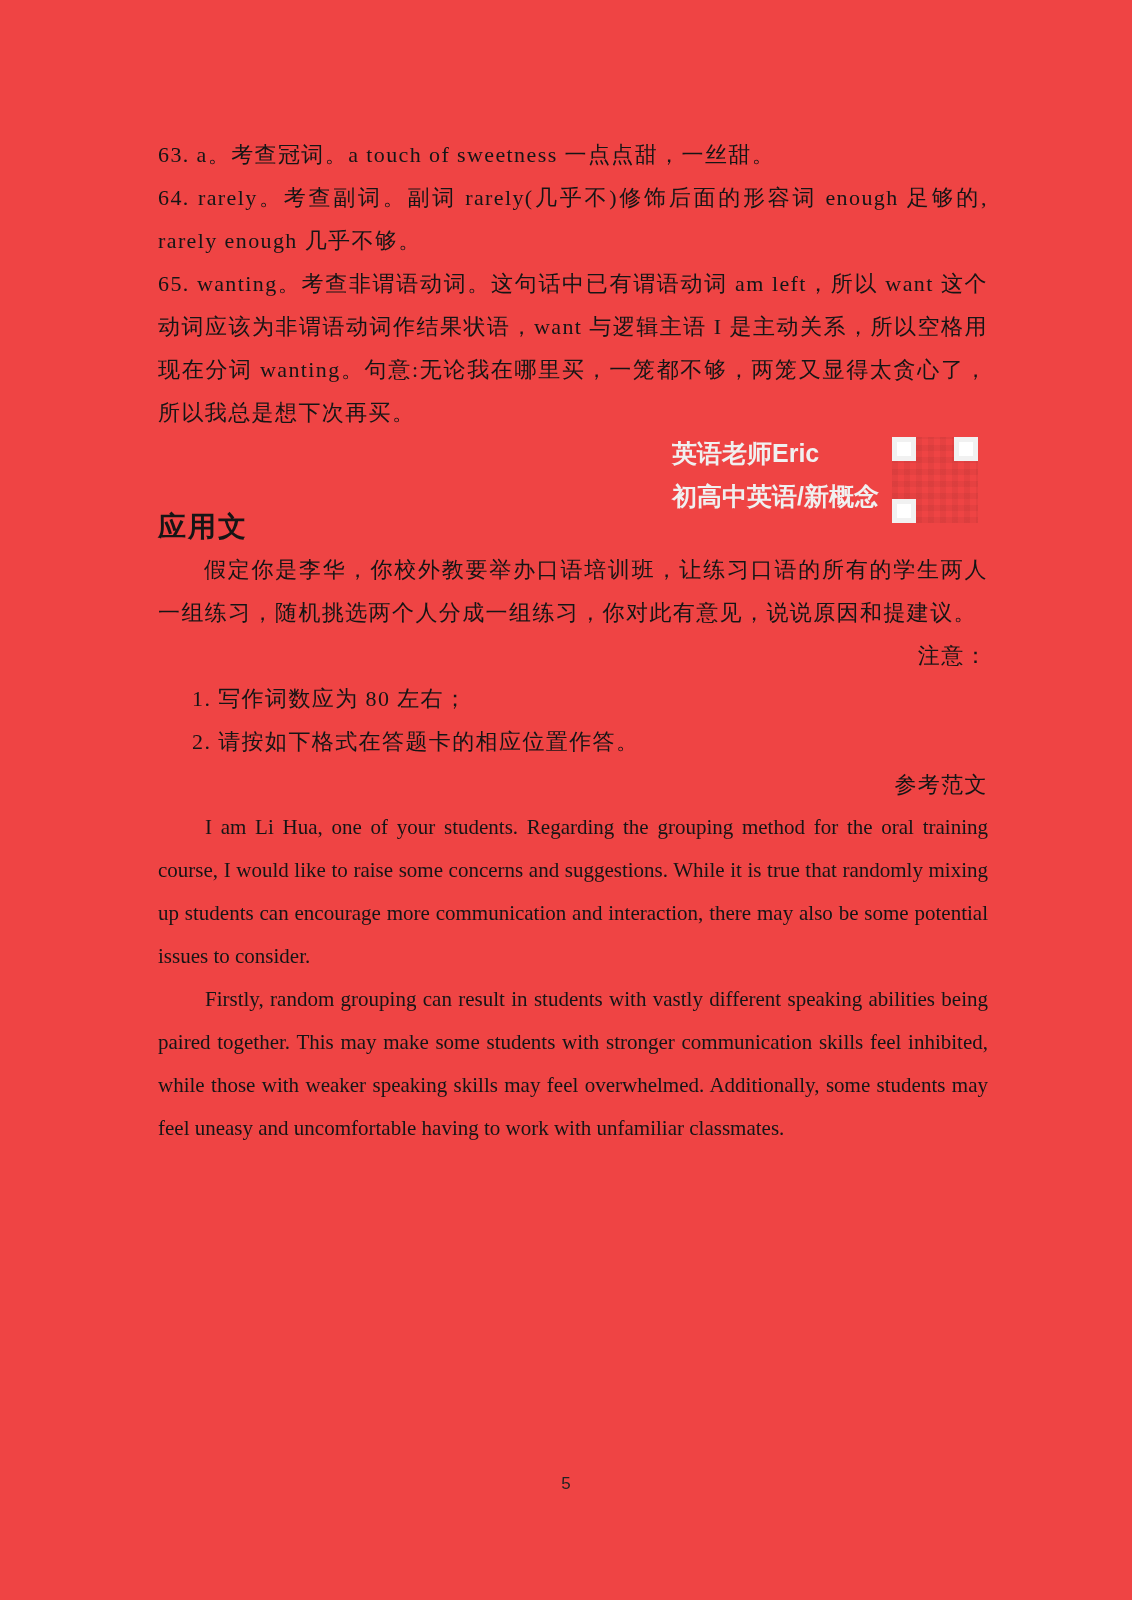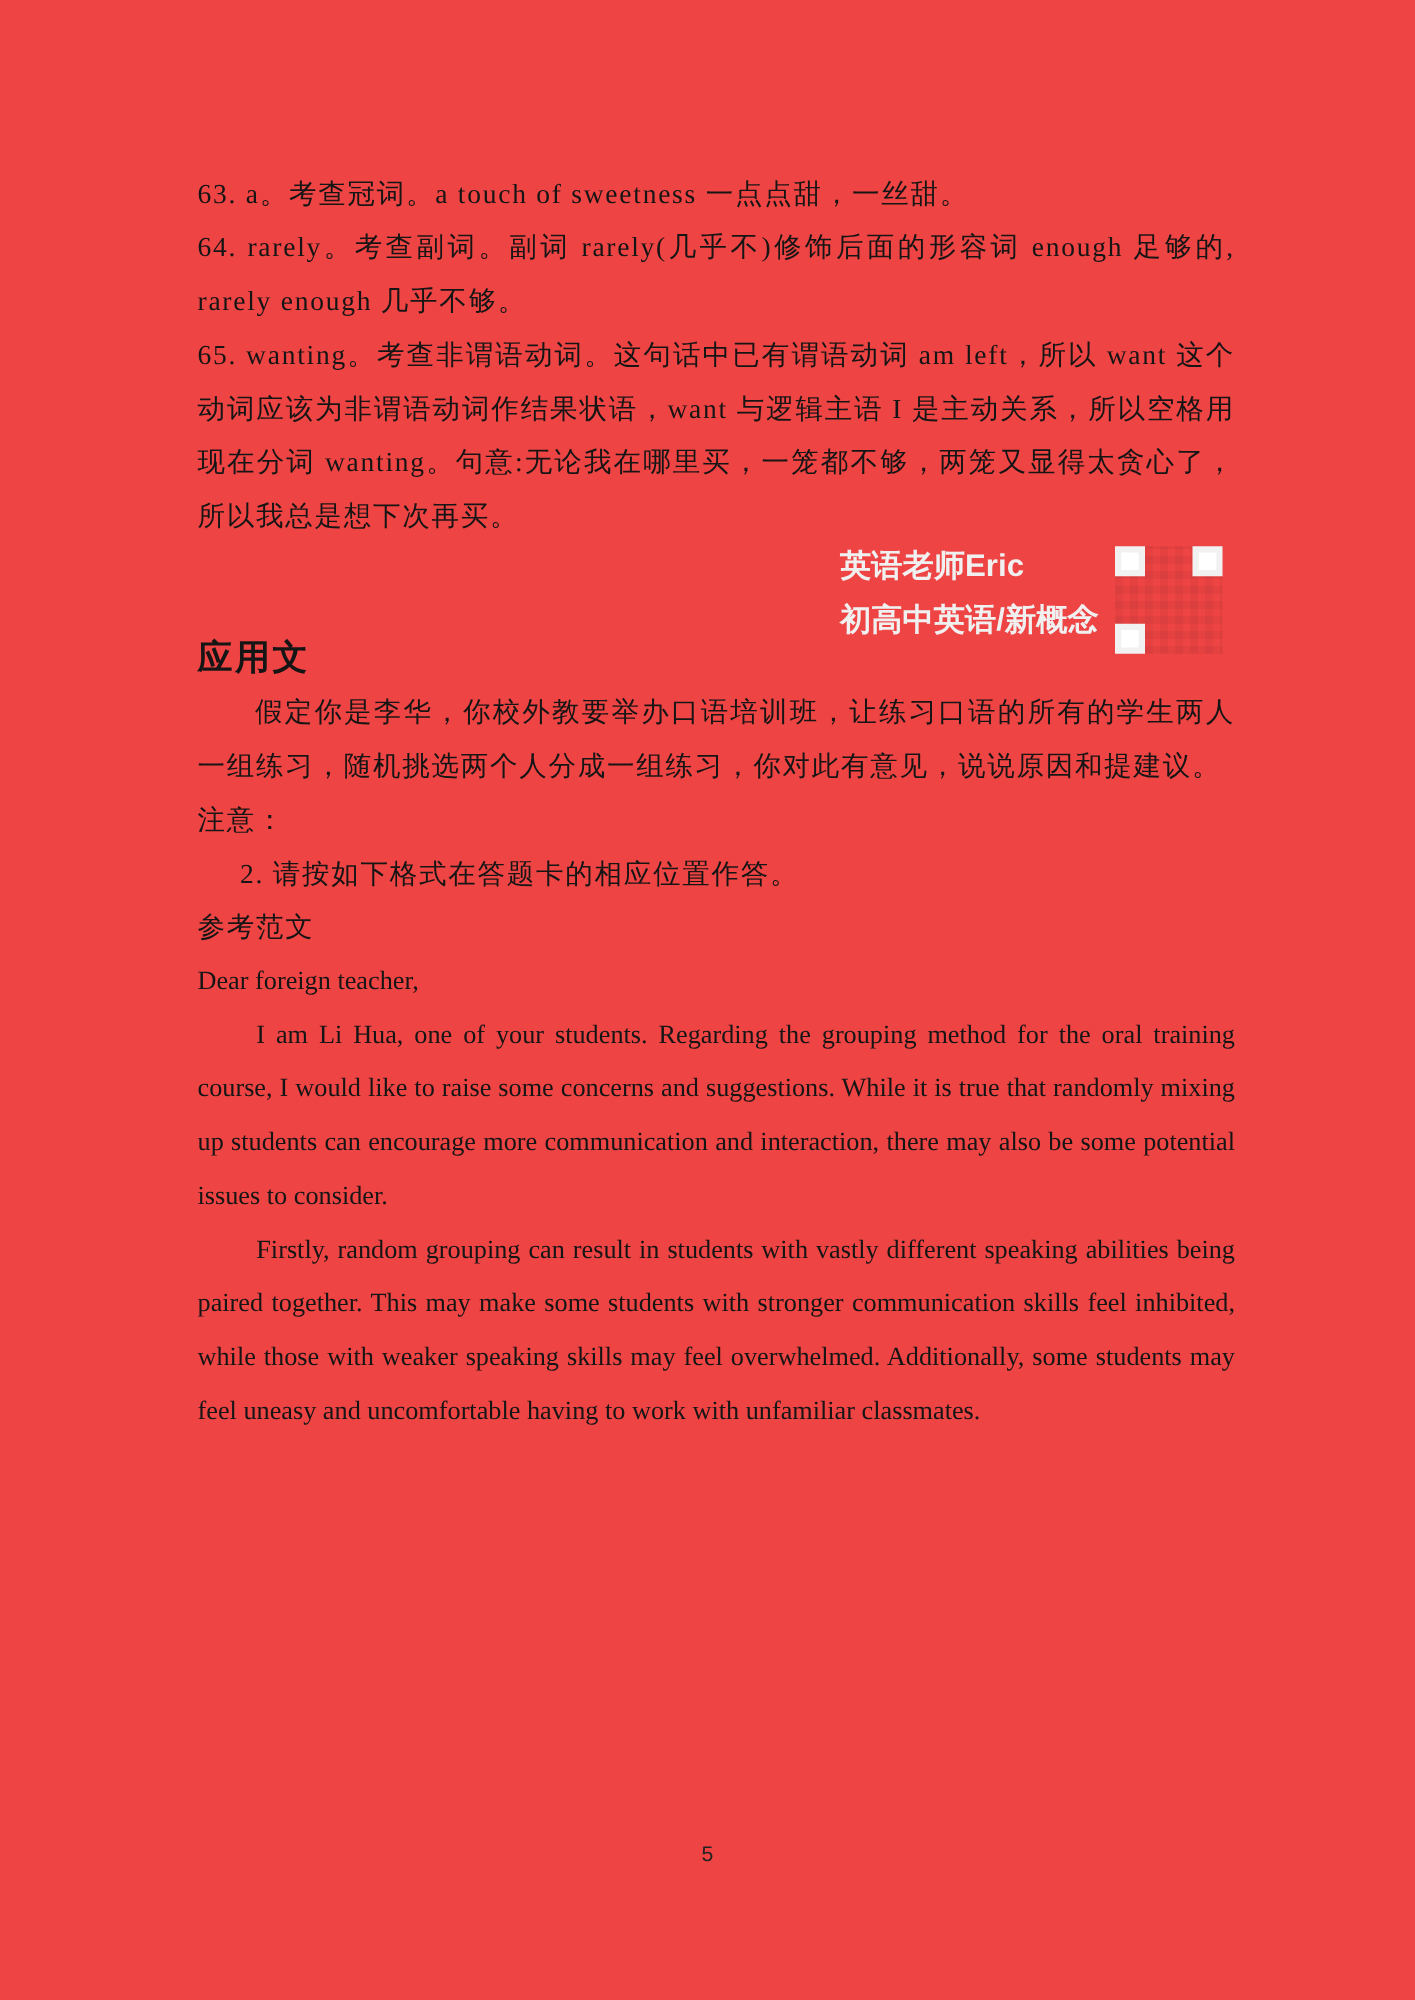--- a/index.html
+++ b/index.html
@@ -21,21 +21,21 @@
   p { margin: 0; text-align: justify; }
 
   
   .cjk {
     font-size: 22px;
     line-height: 43px;
     letter-spacing: 1.4px;
   }
   .prompt { text-indent: 46px; }
   .note   { padding-left: 34px; text-align: left; }
-  .flush  { text-align: left; }
+  .flush  { text-align: right; }
 
   
   .section-heading {
     margin: 71px 0 0 0;
     font-size: 28px;
     font-weight: bold;
     line-height: 43px;
     text-align: left;
     letter-spacing: 2px;
   }
@@ -117,25 +117,25 @@
   <main class="content">
     <p class="cjk">63. a。考查冠词。a touch of sweetness 一点点甜，一丝甜。</p>
     <p class="cjk">64. rarely。考查副词。副词 rarely(几乎不)修饰后面的形容词 enough 足够的, rarely enough 几乎不够。</p>
     <p class="cjk">65. wanting。考查非谓语动词。这句话中已有谓语动词 am left，所以 want 这个动词应该为非谓语动词作结果状语，want 与逻辑主语 I 是主动关系，所以空格用现在分词 wanting。句意:无论我在哪里买，一笼都不够，两笼又显得太贪心了，所以我总是想下次再买。</p>
 
     <h2 class="section-heading">应用文</h2>
 
     <p class="cjk prompt">假定你是李华，你校外教要举办口语培训班，让练习口语的所有的学生两人一组练习，随机挑选两个人分成一组练习，你对此有意见，说说原因和提建议。</p>
 
     <p class="cjk flush">注意：</p>
+    <p class="cjk note">1. 写作词数应为 80 左右；</p>
     <p class="cjk note">2. 请按如下格式在答题卡的相应位置作答。</p>
 
     <p class="cjk flush">参考范文</p>
 
-    <p class="eng salutation">Dear foreign teacher,</p>
     <p class="eng para">I am Li Hua, one of your students. Regarding the grouping method for the oral training course, I would like to raise some concerns and suggestions. While it is true that randomly mixing up students can encourage more communication and interaction, there may also be some potential issues to consider.</p>
     <p class="eng para">Firstly, random grouping can result in students with vastly different speaking abilities being paired together. This may make some students with stronger communication skills feel inhibited, while those with weaker speaking skills may feel overwhelmed. Additionally, some students may feel uneasy and uncomfortable having to work with unfamiliar classmates.</p>
   </main>
 
   <div class="footer">
     <span>5</span>
   </div>
 
 </div>
 

